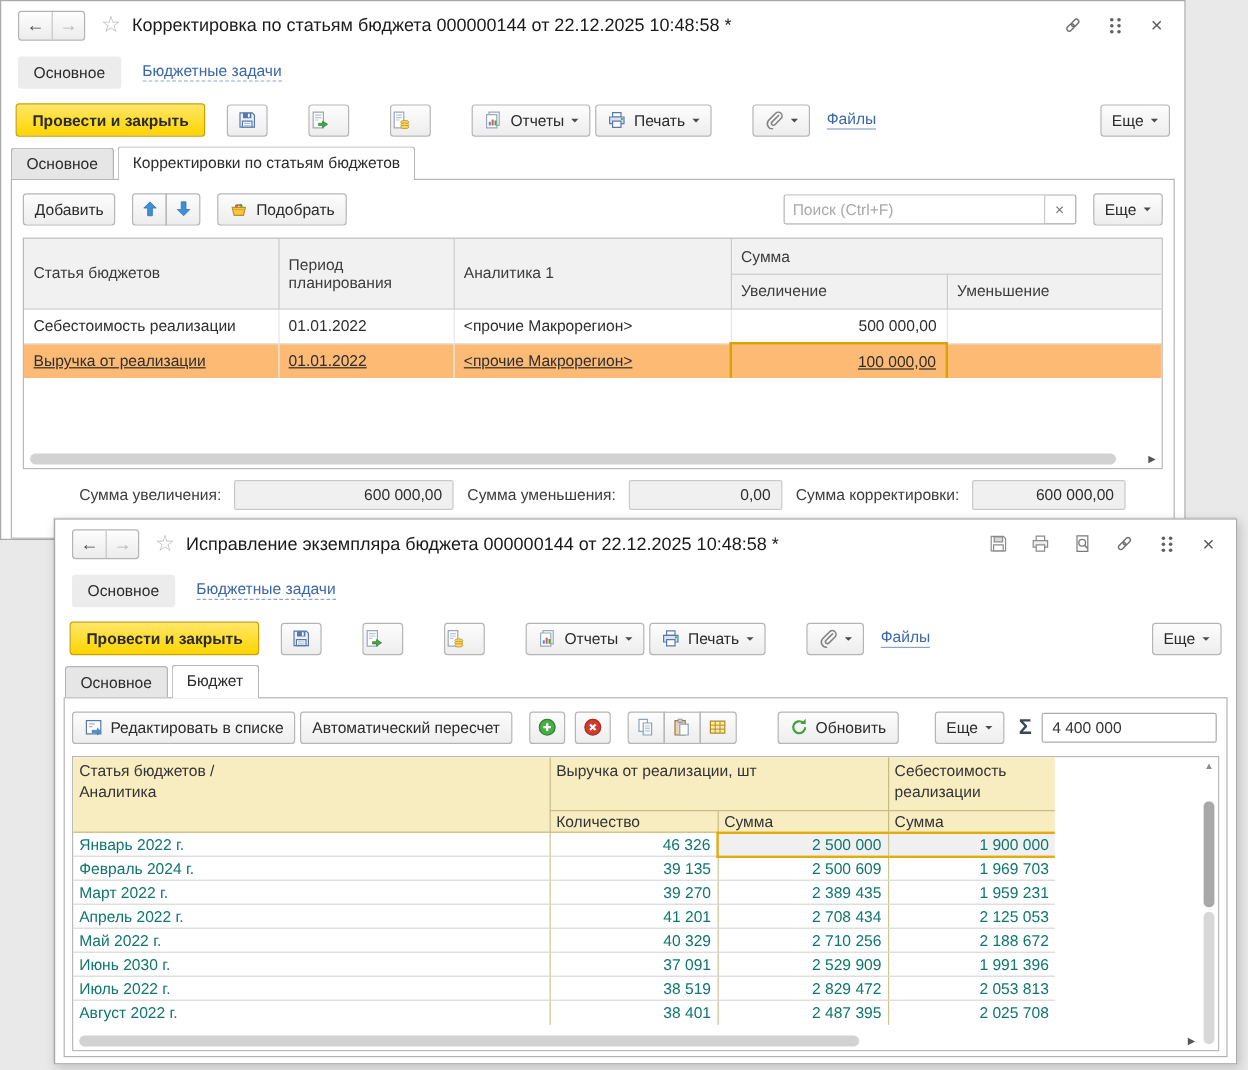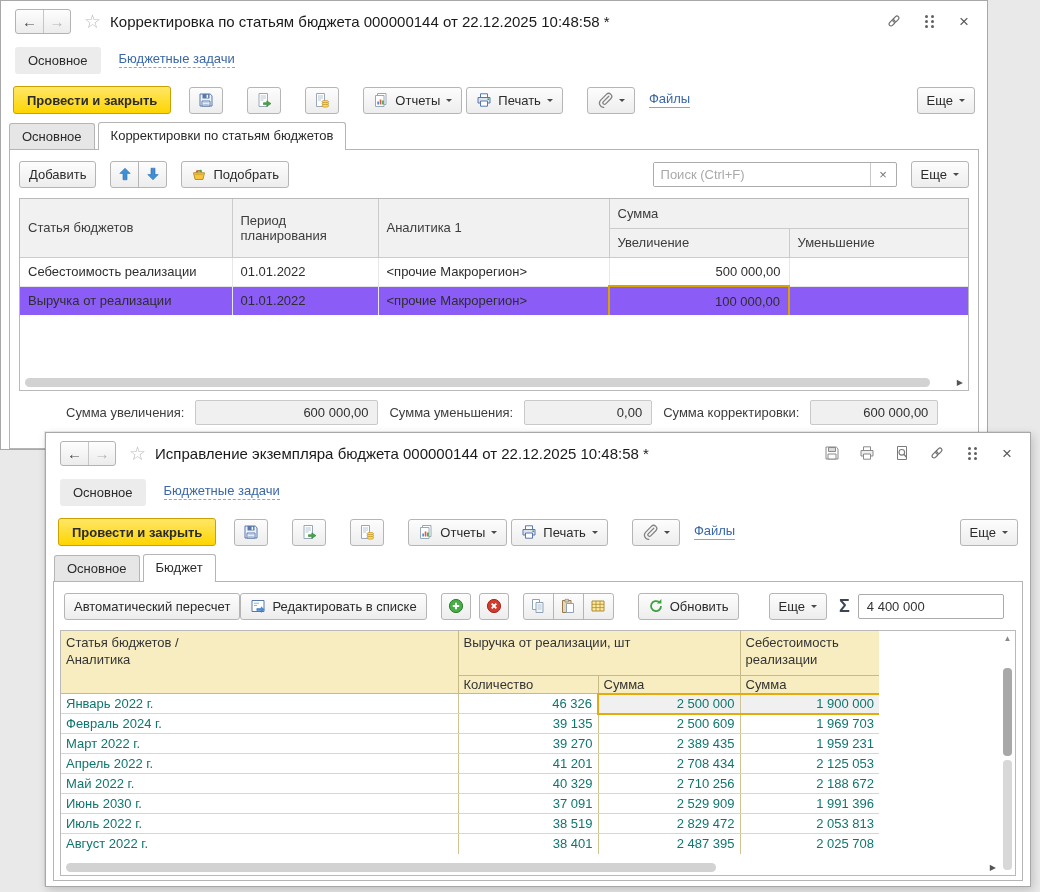--- a/index.html
+++ b/index.html
@@ -49,21 +49,21 @@
 .search input::placeholder{color:#a9a9a9;}
 .search .clr{width:26px;border-left:1px solid #c9c9c9;display:flex;align-items:center;justify-content:center;color:#737373;cursor:pointer;}
 
 .tblbox{margin:0 9px;height:193px;border:1px solid #b9b9b9;position:relative;overflow:hidden;background:#fff;}
 #win2 .tblbox{margin:0 6px;height:246px;}
 
 .t1{border-collapse:collapse;table-layout:fixed;width:100%;border:hidden;}
 .t1 th{background:#f1f1f1;border:1px solid #cbcbcb;font-weight:normal;text-align:left;padding:4px 8px;color:#3c3c3c;height:29px;}
 .t1 td{border:1px solid #e7e7e7;padding:4px 8px;height:29px;color:#2e2e2e;}
 .t1 .num{text-align:right;}
-.t1 tr.selrow td{background:#8b5cf6;}
+.t1 tr.selrow td{background:#fdba74;text-decoration:underline;}
 .t1 td.selcell{background:#ffe694;border:2px solid #d9a300;}
 
 .totrow{display:flex;align-items:center;margin:9px 9px 0 56px;gap:11px;white-space:nowrap;}
 .totlbl{color:#3c3c3c;}
 .totfld{background:#f0f0f0;border:1px solid #c9c9c9;border-radius:2px;padding:4px 9px;text-align:right;color:#2e2e2e;}
 
 .t2{border-collapse:collapse;table-layout:fixed;width:818px;border:hidden;}
 .t2 th{background:#f8edc1;border:1px solid #c6ba85;font-weight:normal;text-align:left;padding:3px 5px;color:#333;vertical-align:top;line-height:17px;}
 .t2 th.sub{height:18px;padding:0 5px;line-height:17px;}
 .t2 td{border:1px solid #cfc493;border-top-color:#d6d6d6;border-bottom-color:#d6d6d6;height:20px;padding:1px 5px;line-height:16px;color:#0f766e;}
@@ -75,21 +75,21 @@
 .hthumb{height:9px;background:#d2d2d2;border-radius:5px;margin-left:4px;}
 .harr{margin-left:auto;margin-right:4px;color:#555;font-size:8px;cursor:pointer;}
 .vscroll{position:absolute;top:1px;right:1px;bottom:16px;width:13px;display:flex;flex-direction:column;align-items:center;background:#fff;}
 .varr{color:#8a8a8a;font-size:8px;line-height:14px;cursor:pointer;}
 .vtrack{flex:1;width:9px;position:relative;}
 .vthumb{position:absolute;top:22px;left:0;width:9px;height:88px;background:#a8a8a8;border-radius:4px;}
 .vrest{position:absolute;top:114px;left:0;width:9px;height:110px;background:#d8d8d8;border-radius:4px;}
 
 .sigma{font-size:18px;font-weight:bold;color:#3a4658;margin:0 8px 0 12px;}
 .sumfld{width:146px;height:25px;border:1px solid #ababab;border-radius:2px;padding:0 8px;font:inherit;color:#333;}
-.ml10{margin-left:4px;}.ml14{margin-left:14px;}.ml18{margin-left:18px;}.ml8{margin-left:8px;}.ml20{margin-left:24px;}.ml30{margin-left:30px;}
+.ml10{margin-left:4px;}.ml14{margin-left:14px;}.ml18{margin-left:18px;}.ml8{margin-left:8px;}.ml20{margin-left:34px;justify-content:space-between;}.ml30{margin-left:30px;}
 .defs{position:absolute;width:0;height:0;overflow:hidden;}
 </style>
 </head>
 <body>
 
 <svg class="defs" aria-hidden="true">
   <symbol id="i-floppy" viewBox="0 0 16 16">
     <path d="M2 2h10.2L14 3.8V14H2z" fill="#eef3fb" stroke="#5878ad"></path>
     <path d="M4.5 2h7v4.5h-7z" fill="#5878ad"></path>
     <path d="M8.6 2.8h1.5v3H8.6z" fill="#fff"></path>
@@ -452,27 +452,27 @@
       </button>
   </div>
 
   <div class="tabsrow">
     <span class="tab">Основное</span>
     <span class="tab active">Бюджет</span>
   </div>
 
   <div class="panel">
     <div class="cmdrow" style="padding:0 6px;">
+      <button class="btn">
+          <svg class="ic">
+            <use href="#i-editlist"></use>
+          </svg>
+          <span>Редактировать в списке</span>
+        </button>
       <button class="btn ml10">Автоматический пересчет</button>
-      <button class="btn">
-          <svg class="ic">
-            <use href="#i-editlist"></use>
-          </svg>
-          <span>Редактировать в списке</span>
-        </button>
       <button class="btn ibtn ml14" style="width:30px">
           <svg class="ic">
             <use href="#i-plus"></use>
           </svg>
         </button>
       <button class="btn ibtn ml8" style="width:30px">
           <svg class="ic">
             <use href="#i-cross"></use>
           </svg>
         </button>

